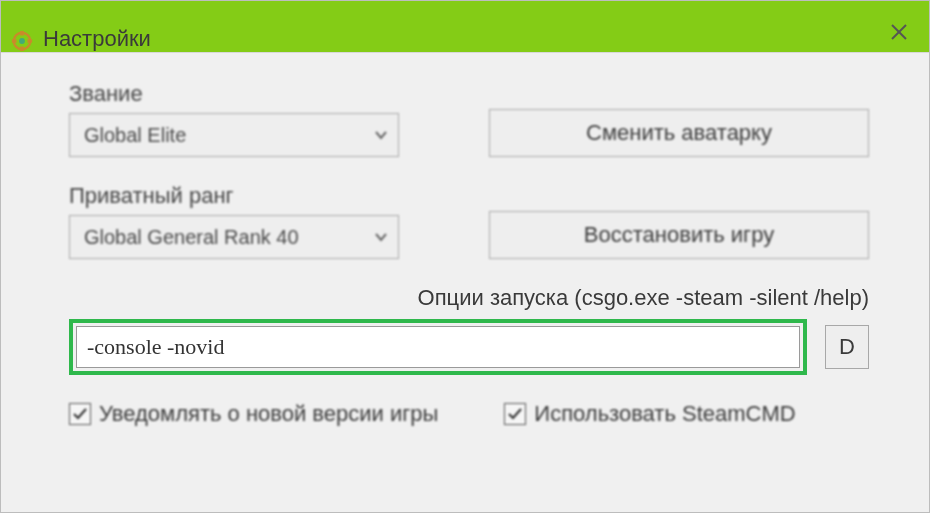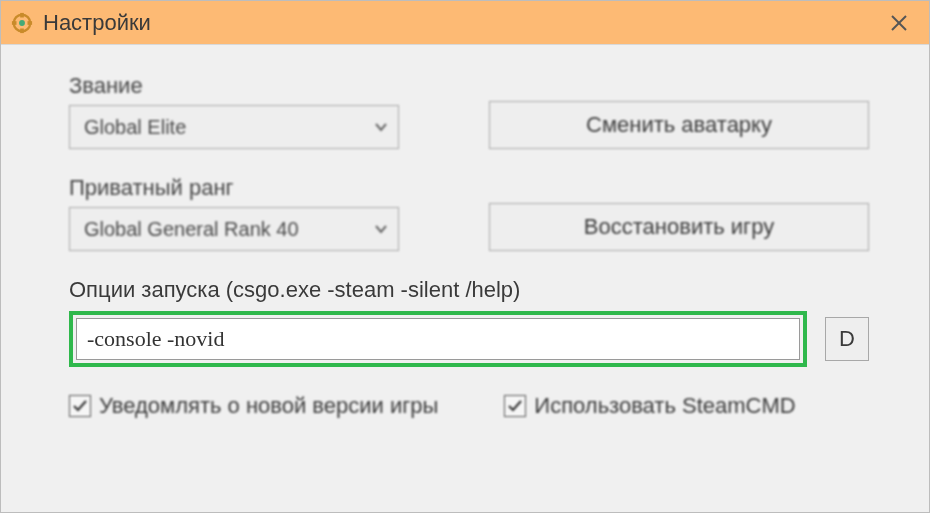--- a/index.html
+++ b/index.html
@@ -12,26 +12,26 @@
     overflow: hidden;
   }
   .window {
     width: 930px;
     height: 513px;
     background: #f0f0f0;
     border: 1px solid #bdbdbd;
     position: relative;
   }
   .titlebar {
-    height: 44px;
-    display: flex;
-    align-items: center;
+    height: 52px;
+    display: flex;
+    align-items: flex-end;
     padding: 0 10px;
     border-bottom: 1px solid #d8d8d8;
-    background: #fdba74;
+    background: #84cc16;
   }
   .titlebar .app-icon {
     width: 22px;
     height: 22px;
     margin-right: 10px;
     display: inline-flex;
     align-items: center;
     justify-content: center;
   }
   .titlebar .title {
@@ -92,20 +92,21 @@
     align-items: center;
     justify-content: center;
     cursor: pointer;
     flex: 1;
     min-width: 340px;
   }
   .launch-label {
     font-size: 22px;
     color: #3a3a3a;
     margin: 22px 0 8px 0;
+    text-align: right;
   }
   .launch-row {
     display: flex;
     align-items: center;
     gap: 18px;
   }
   .launch-input-wrap {
     border: 4px solid #2fb84c;
     padding: 3px;
     flex: 1;

